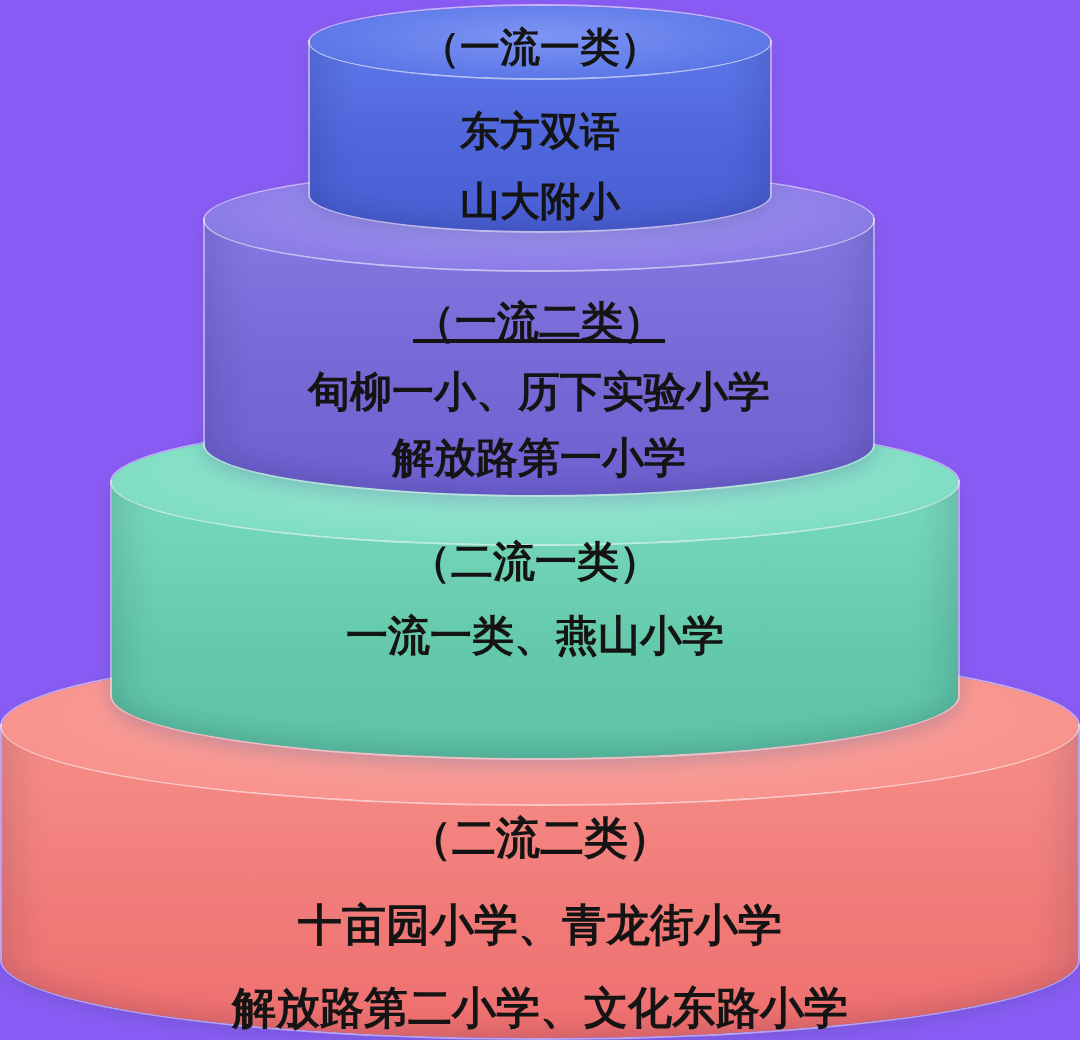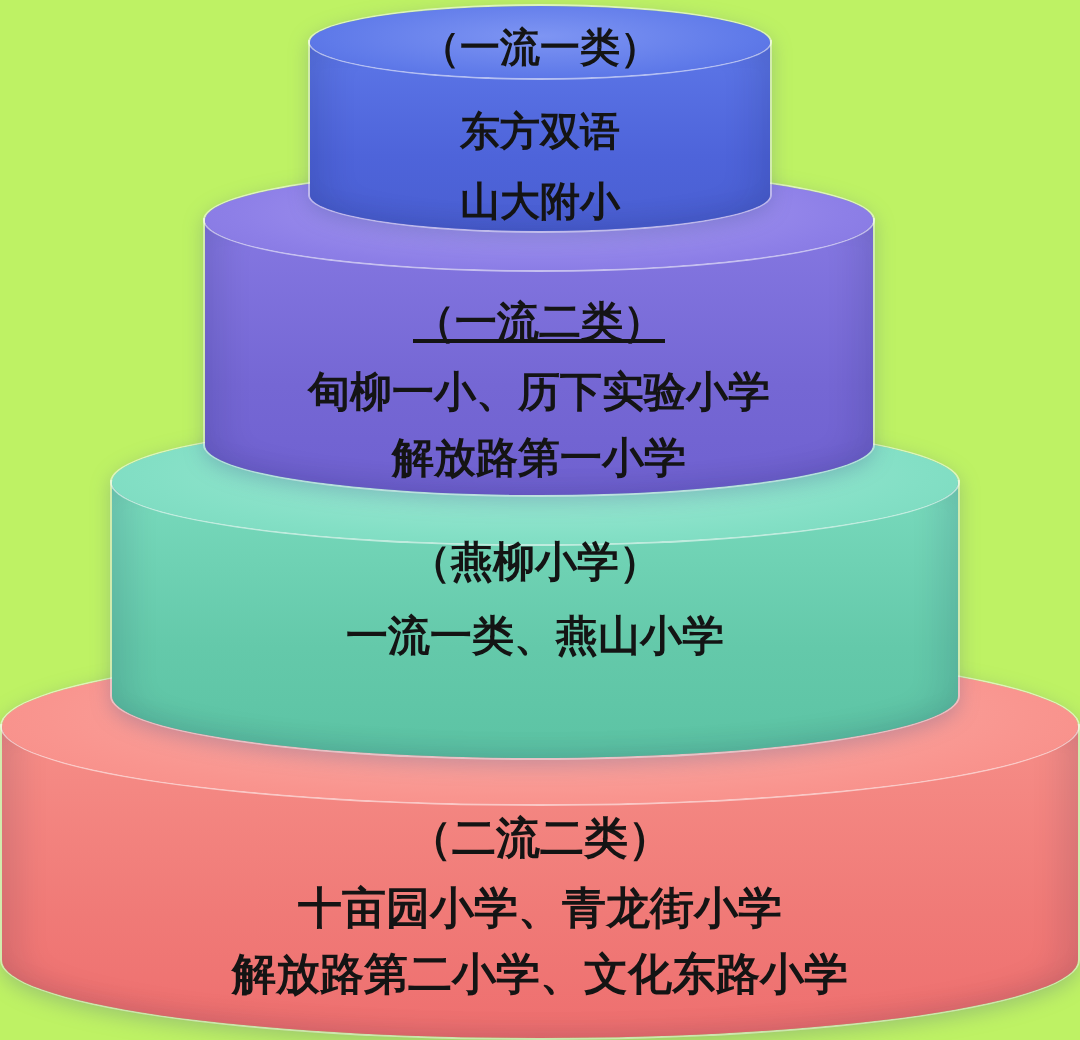--- a/index.html
+++ b/index.html
@@ -10,21 +10,21 @@
   body {
     width: 1080px;
     height: 1040px;
     font-family: "DejaVu Sans", "Liberation Sans", sans-serif;
     overflow: hidden;
   }
   .stage {
     position: relative;
     width: 1080px;
     height: 1040px;
-    background: #bef264;
+    background: #8b5cf6;
   }
   .tier {
     position: absolute;
     filter: drop-shadow(0 6px 10px rgba(60, 80, 140, 0.28));
   }
   .cyl-top {
     position: absolute;
     left: 0;
     right: 0;
     top: 0;
@@ -105,21 +105,21 @@
   .t4 { left: 2px; top: 648px; width: 1076px; height: 390px; z-index: 10; }
   .t4 .cyl-top {
     height: 156px;
     background: radial-gradient(ellipse at 50% 42%, #fbb3ad 0%, #f9958f 65%, #f68882 100%);
   }
   .t4 .cyl-body {
     top: 78px;
     border-radius: 0 0 50% 50% / 0 0 78px 78px;
     background: linear-gradient(180deg, #f68e88 0%, #f07a77 60%, #ee6f6f 100%);
   }
-  .t4 .tier-text { top: 165px; gap: 16px; font-size: 44px; }
+  .t4 .tier-text { top: 165px; gap: 33px; font-size: 44px; }
   .t4 .tier-title { margin-bottom: 4px; }
 </style>
 </head>
 <body>
 
 <div class="stage">
 
   <section class="tier t1">
     <div class="cyl-top"></div>
     <div class="cyl-body"></div>
@@ -137,21 +137,21 @@
       <div class="tier-title">（一流二类）</div>
       <div class="tier-line">甸柳一小、历下实验小学</div>
       <div class="tier-line">解放路第一小学</div>
     </div>
   </section>
 
   <section class="tier t3">
     <div class="cyl-top"></div>
     <div class="cyl-body"></div>
     <div class="tier-text">
-      <div class="tier-title">（燕柳小学）</div>
+      <div class="tier-title">（二流一类）</div>
       <div class="tier-line">一流一类、燕山小学</div>
     </div>
   </section>
 
   <section class="tier t4">
     <div class="cyl-top"></div>
     <div class="cyl-body"></div>
     <div class="tier-text">
       <div class="tier-title">（二流二类）</div>
       <div class="tier-line">十亩园小学、青龙街小学</div>

